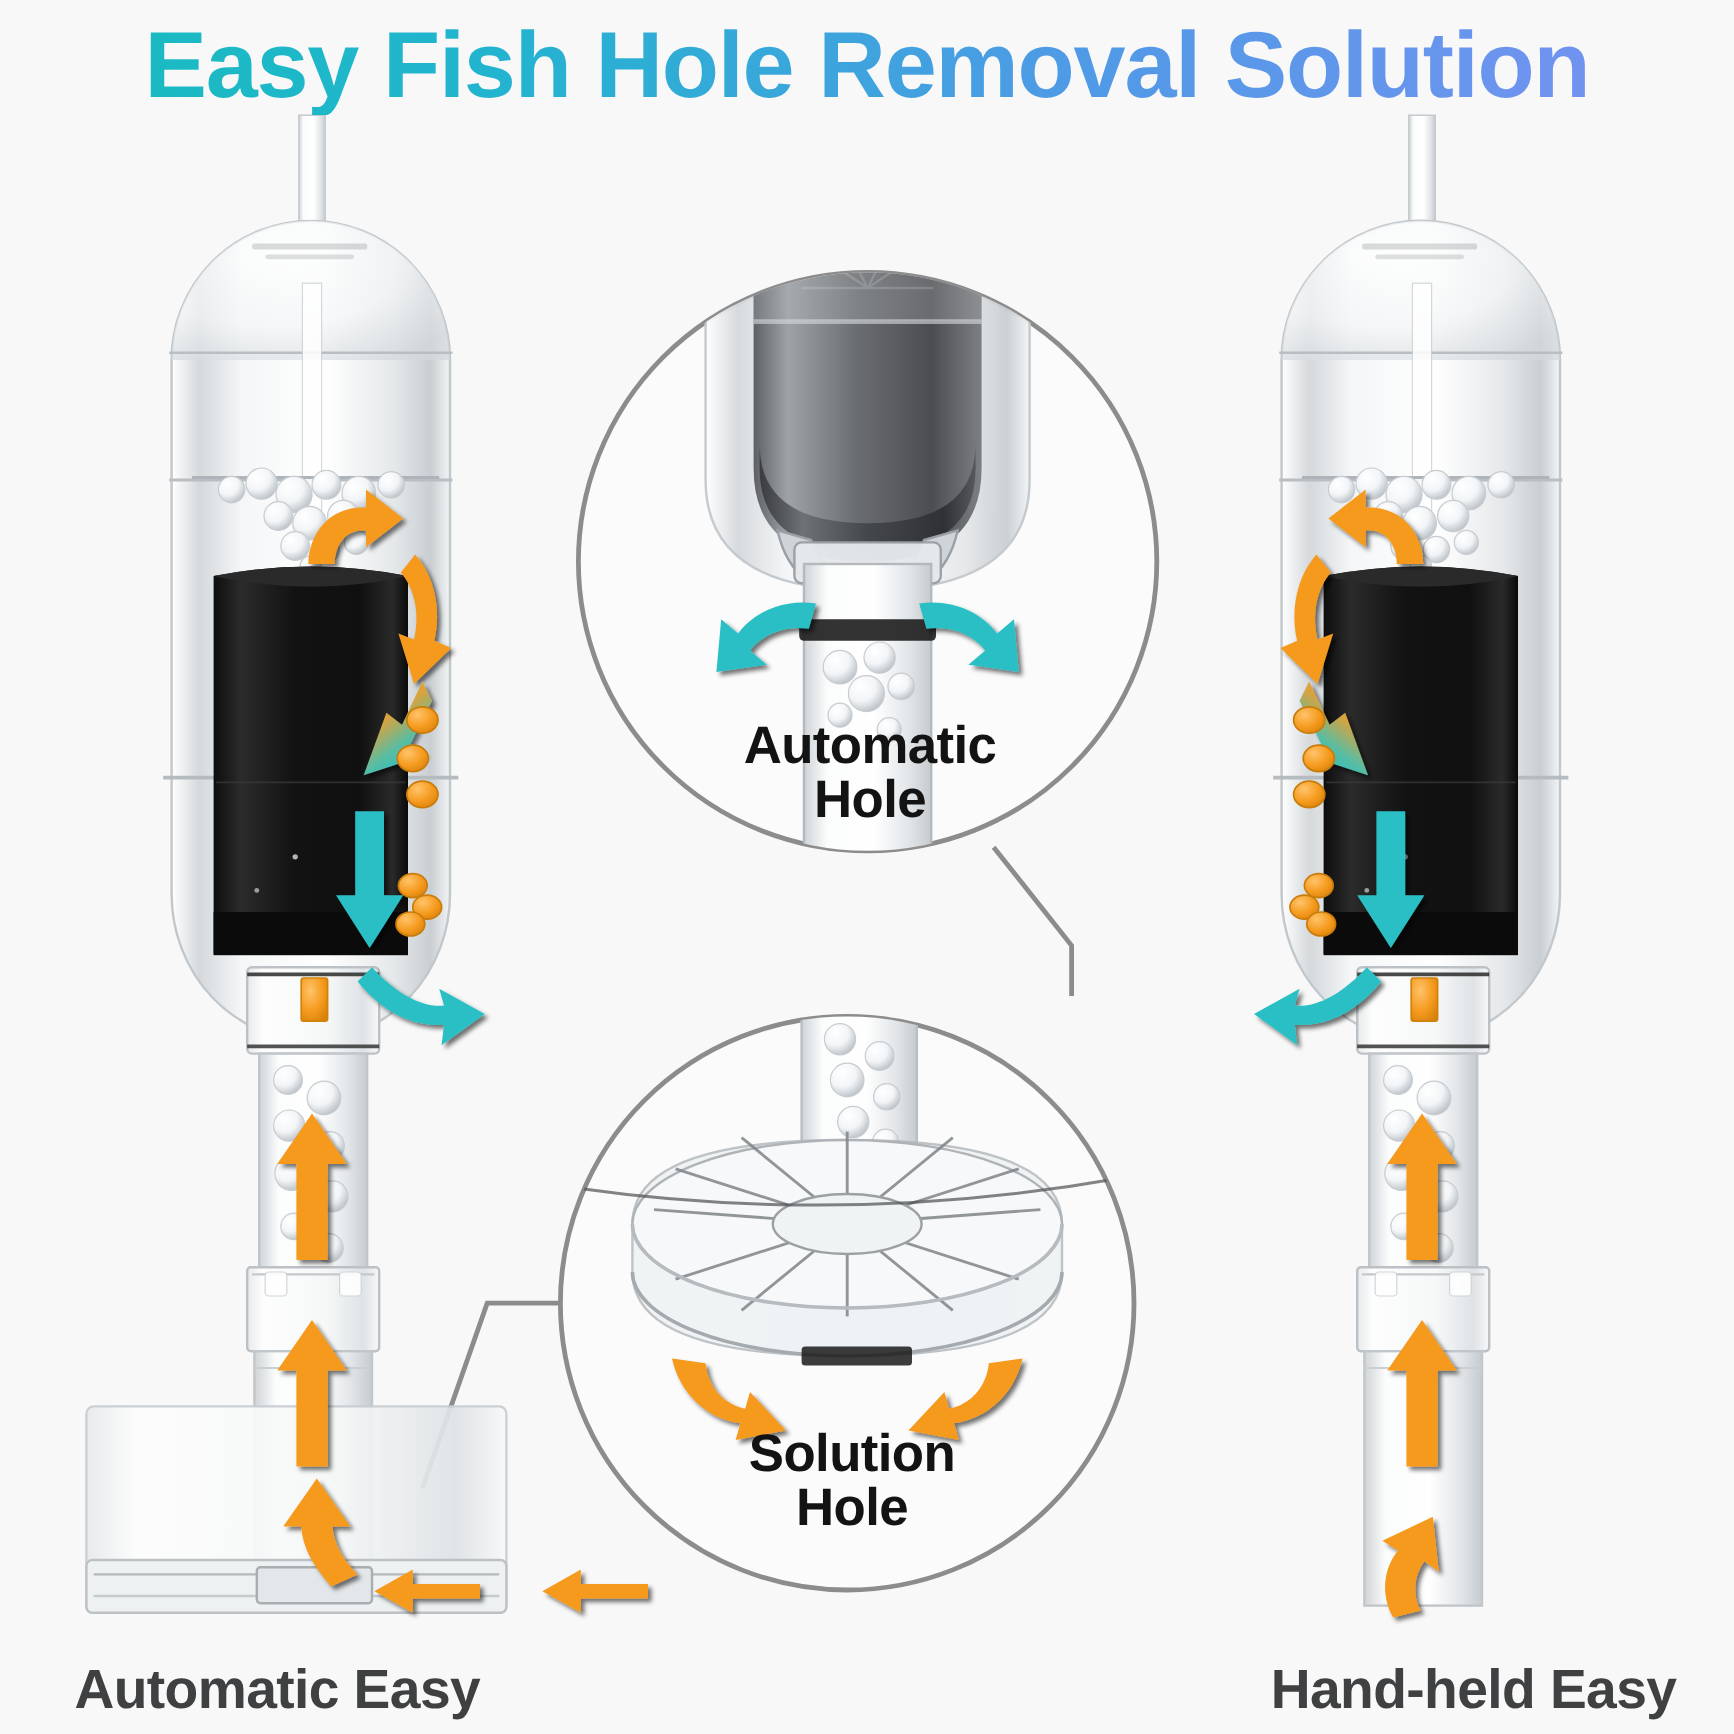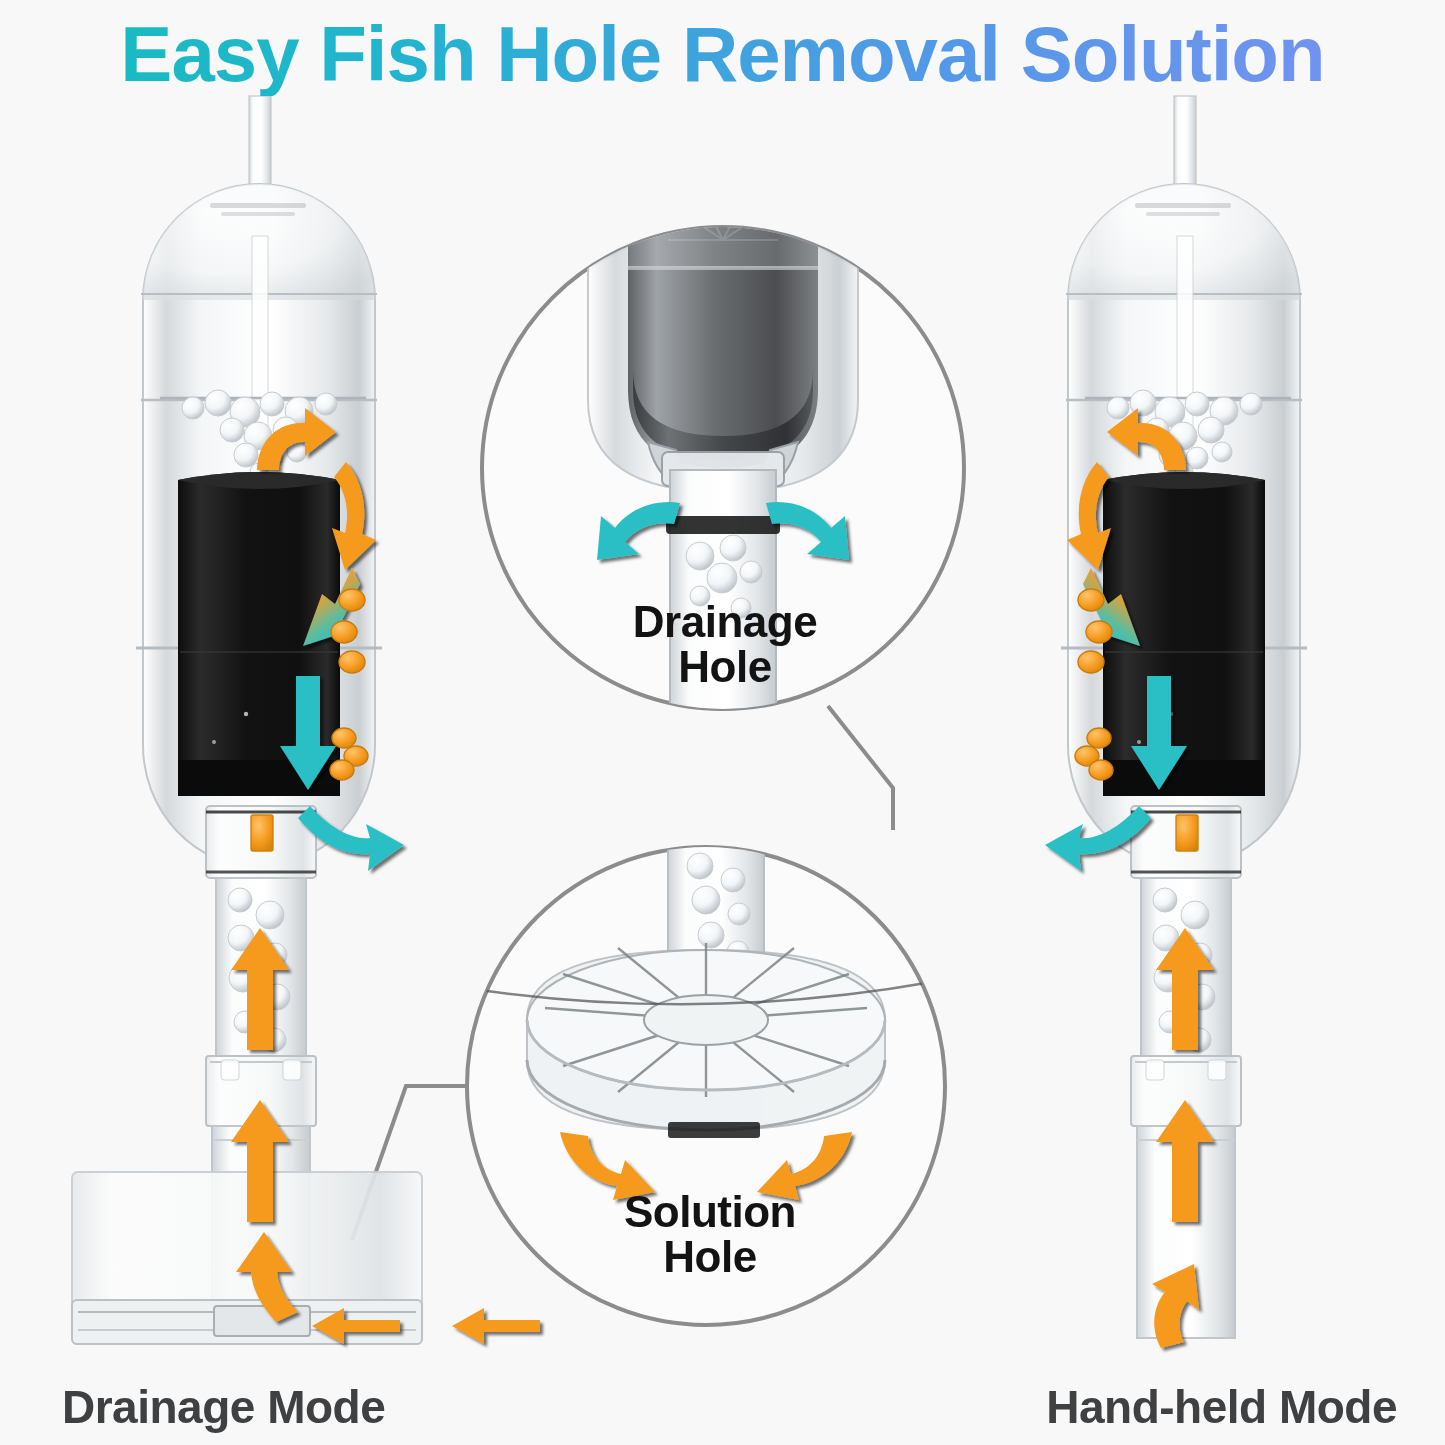--- a/index.html
+++ b/index.html
@@ -458,25 +458,25 @@
       <g filter="url(#sh)">
         <path d="M560,1132 C566,1160 588,1182 617,1186 L613,1200 L655,1192 L625,1160 L621,1174 C603,1170 590,1156 588,1136 Z" fill="#f59a1e"></path>
         <path d="M852,1132 C846,1160 824,1182 795,1186 L799,1200 L757,1192 L787,1160 L791,1174 C809,1170 822,1156 824,1136 Z" fill="#f59a1e"></path>
       </g>
     </g>
   </svg>
 
   <div class="title">Easy Fish Hole Removal Solution</div>
 
   <div class="callout-text" id="drainage-text">
-    <div>Drainage</div>
+    <div>Automatic</div>
     <div>Hole</div>
   </div>
 
   <div class="callout-text" id="suction-text">
     <div>Solution</div>
     <div>Hole</div>
   </div>
 
-  <div class="mode-label" id="label-auto">Drainage Mode</div>
-  <div class="mode-label" id="label-hand">Hand-held Mode</div>
+  <div class="mode-label" id="label-auto">Automatic Easy</div>
+  <div class="mode-label" id="label-hand">Hand-held Easy</div>
 
 </div>
 
 </body></html>

